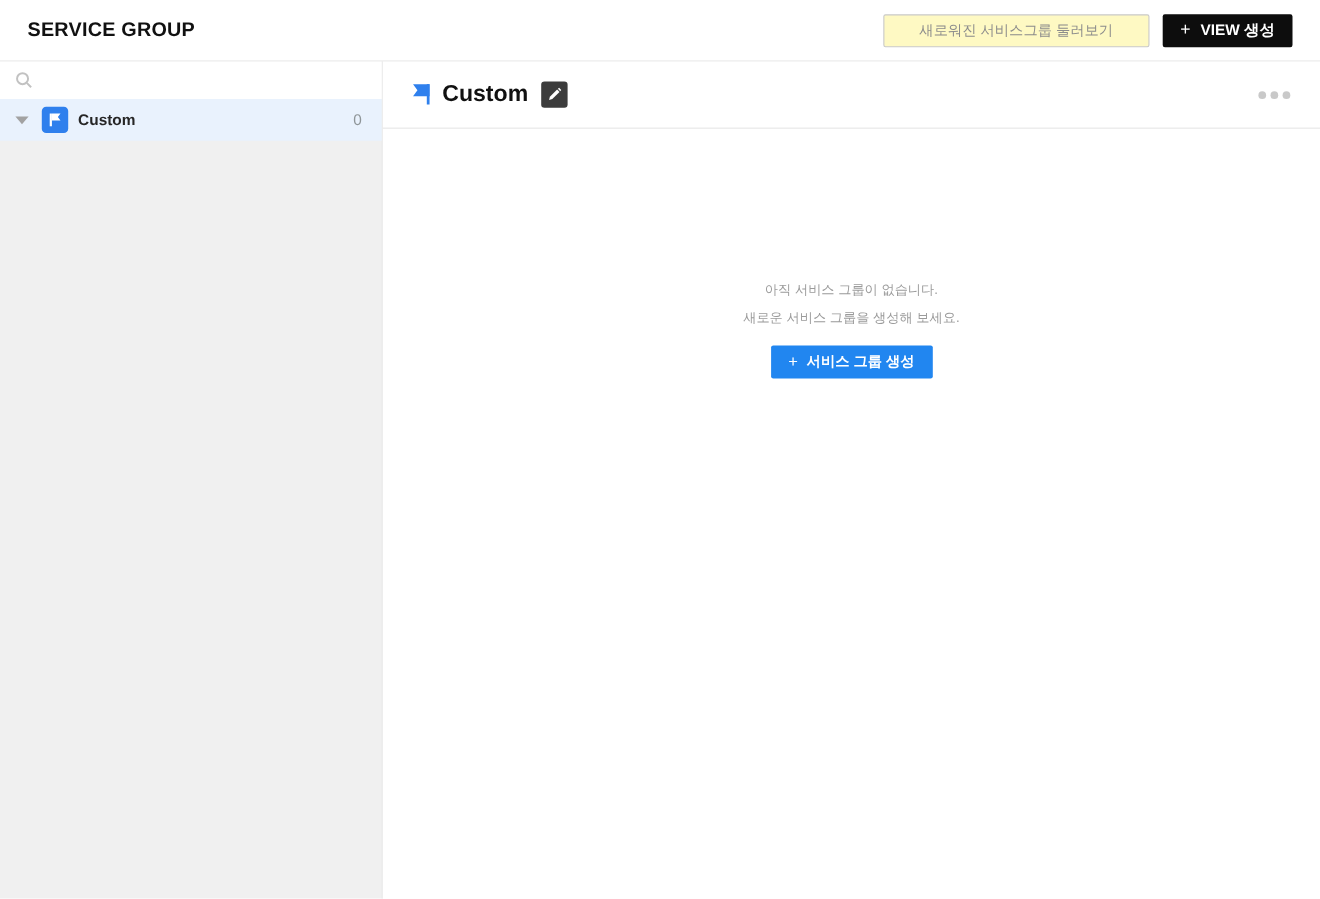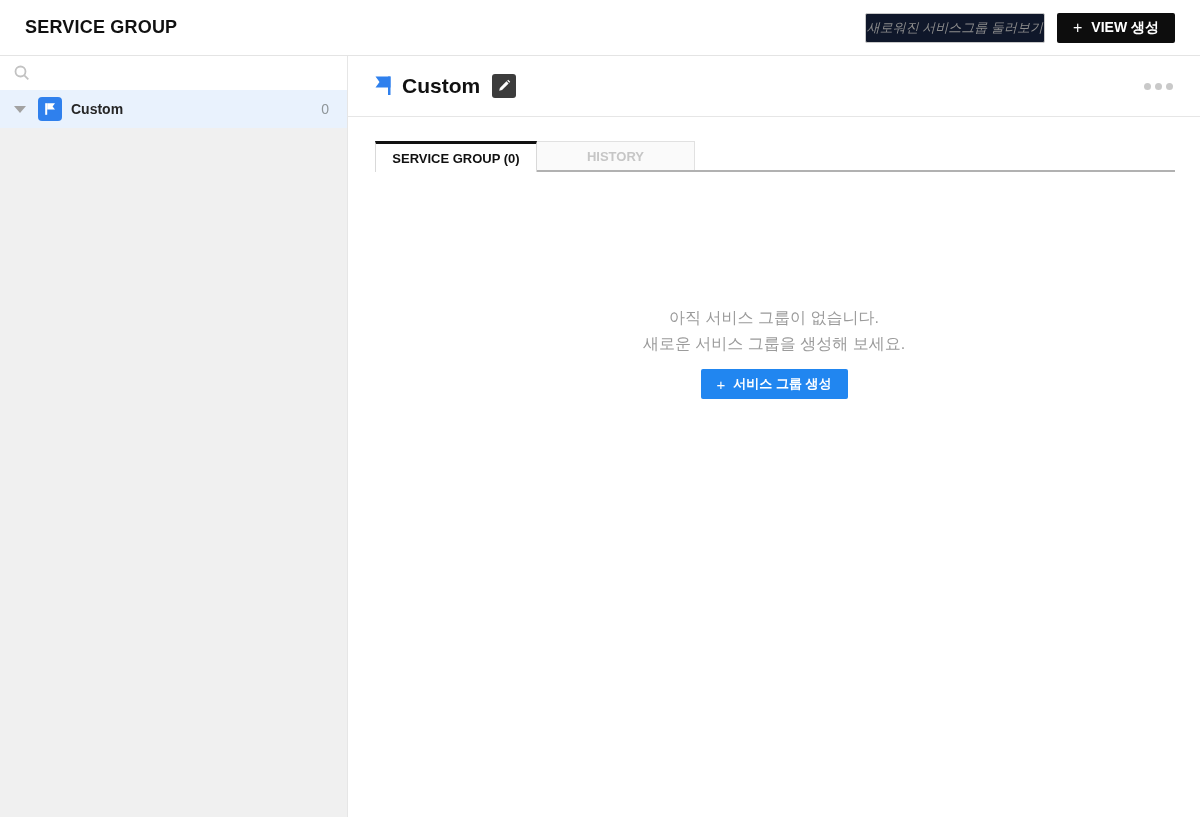--- a/index.html
+++ b/index.html
@@ -26,31 +26,30 @@
     color: #111111;
   }
   .topbar-actions {
     margin-left: auto;
     display: flex;
     align-items: center;
     gap: 12px;
   }
   .btn-outline {
     height: 30px;
-    padding: 0 1px;
-    background: #0f172a;
+    padding: 0 32px;
+    background: #fef9c3;
     border: 1px solid #c9c9c9;
     border-radius: 2px;
     font-size: 13px;
     color: #8c8c8c;
     display: flex;
     align-items: center;
     cursor: pointer;
     font-family: inherit;
-    font-style: italic;
   }
   .btn-black {
     height: 30px;
     padding: 0 16px;
     background: #0d0d0d;
     border: none;
     border-radius: 2px;
     font-size: 14px;
     font-weight: 700;
     color: #ffffff;
@@ -201,21 +200,21 @@
   }
 
   
   .empty-state {
     margin-top: 133px;
     display: flex;
     flex-direction: column;
     align-items: center;
   }
   .empty-line {
-    font-size: 16px;
+    font-size: 12px;
     line-height: 26px;
     color: #9b9b9b;
   }
   .btn-blue {
     margin-top: 12px;
     height: 30px;
     padding: 0 16px;
     background: #2186f0;
     border: none;
     border-radius: 2px;
@@ -281,24 +280,20 @@
           <path d="M11.6 1.9 L12.9 0.9 L15.1 3.1 L14.1 4.4 Z" fill="#ffffff"></path>
         </svg>
       </button>
       <button class="more-btn">
         <span class="dot"></span>
         <span class="dot"></span>
         <span class="dot"></span>
       </button>
     </div>
 
-    <div class="tabstrip">
-      <div class="tab active">SERVICE GROUP (0)</div>
-      <div class="tab inactive">HISTORY</div>
-    </div>
 
     <div class="empty-state">
       <div class="empty-line">아직 서비스 그룹이 없습니다.</div>
       <div class="empty-line">새로운 서비스 그룹을 생성해 보세요.</div>
       <button class="btn-blue">
         <span class="plus">+</span>
         <span>서비스 그룹 생성</span>
       </button>
     </div>
 

